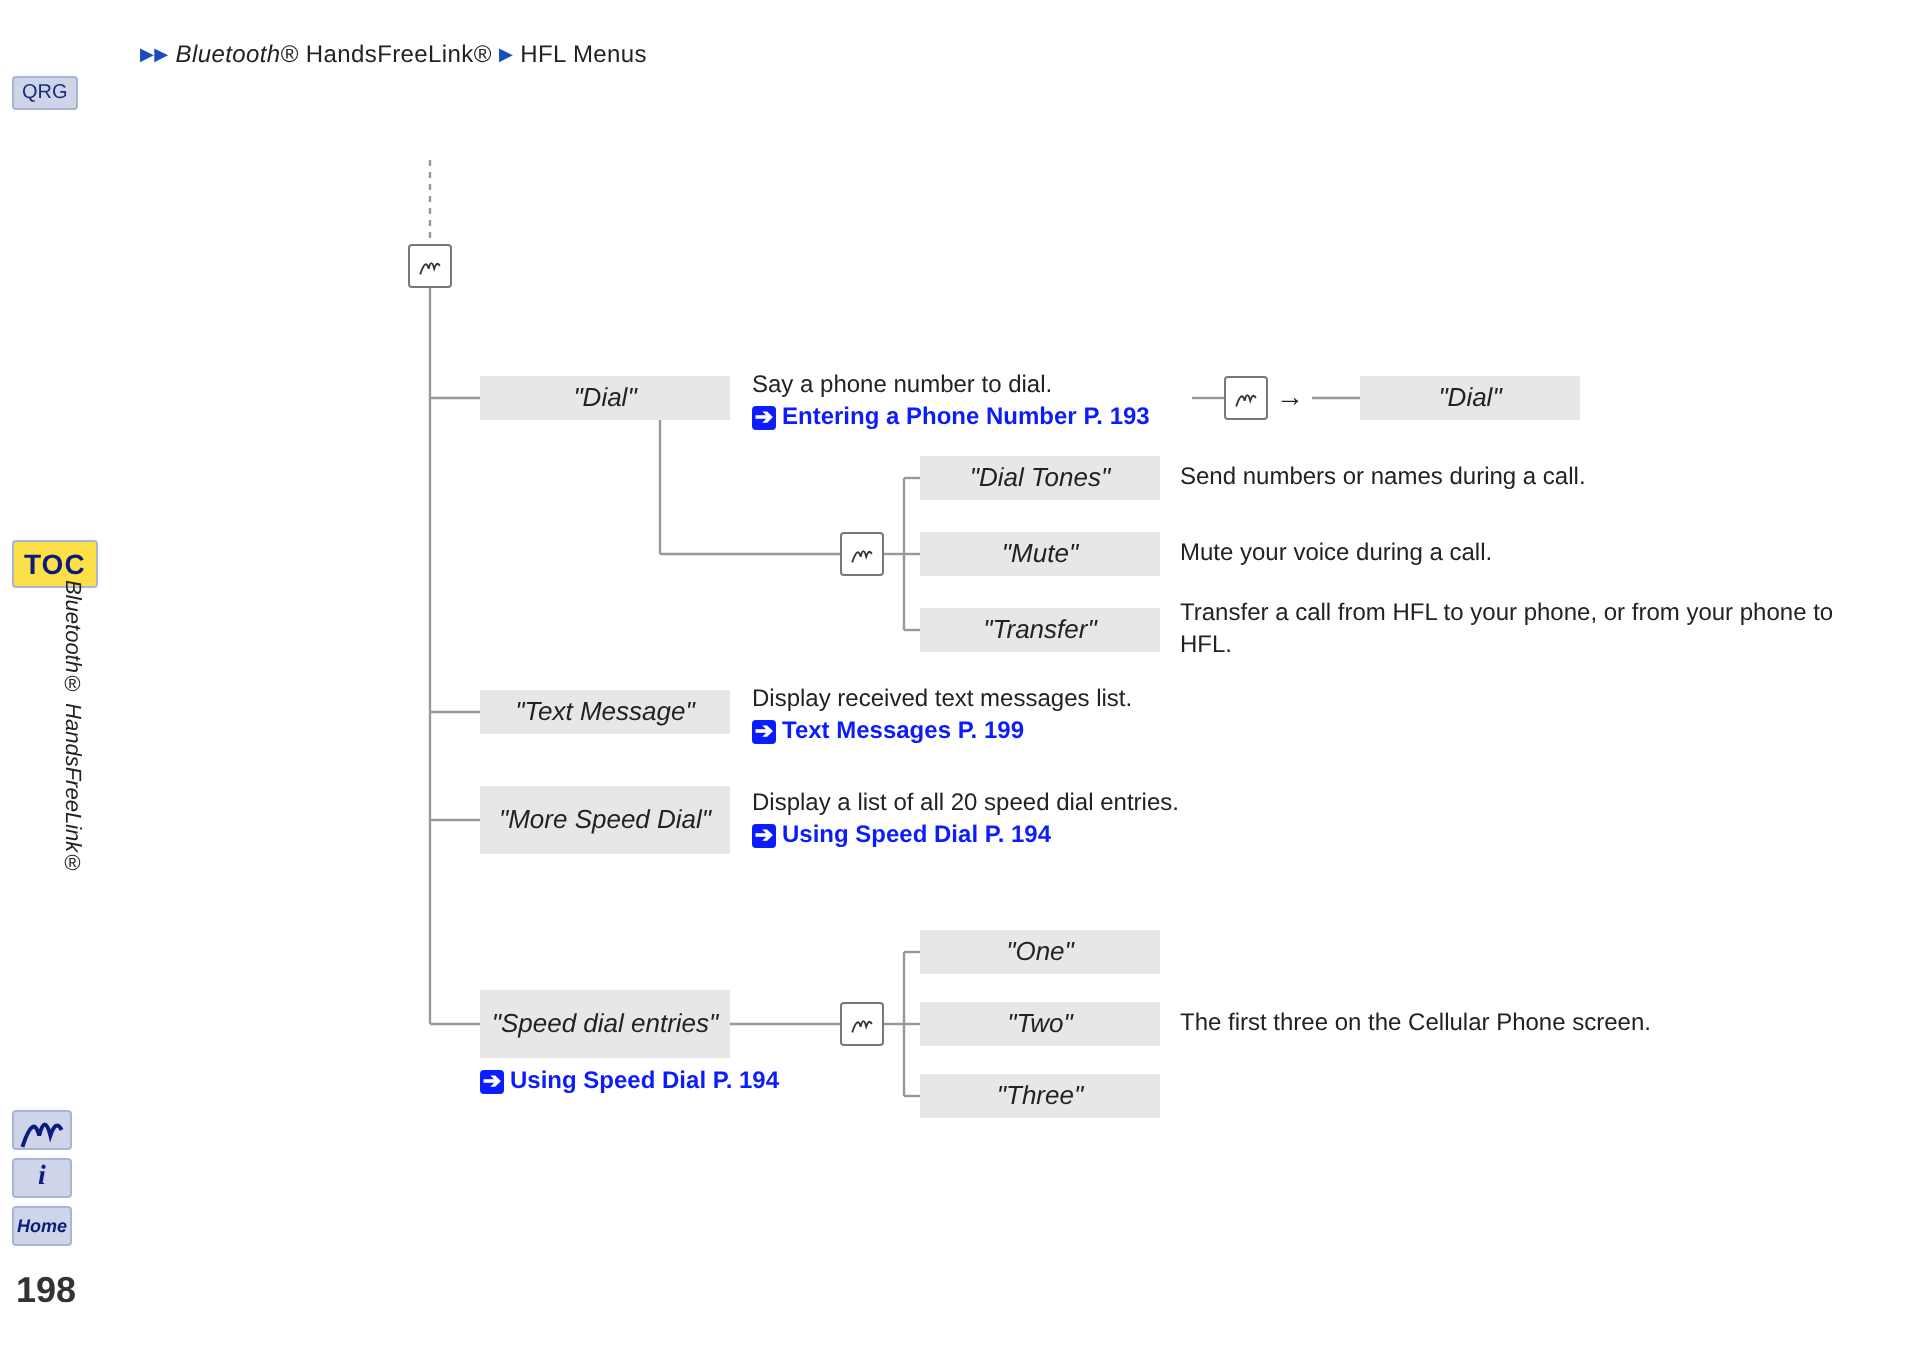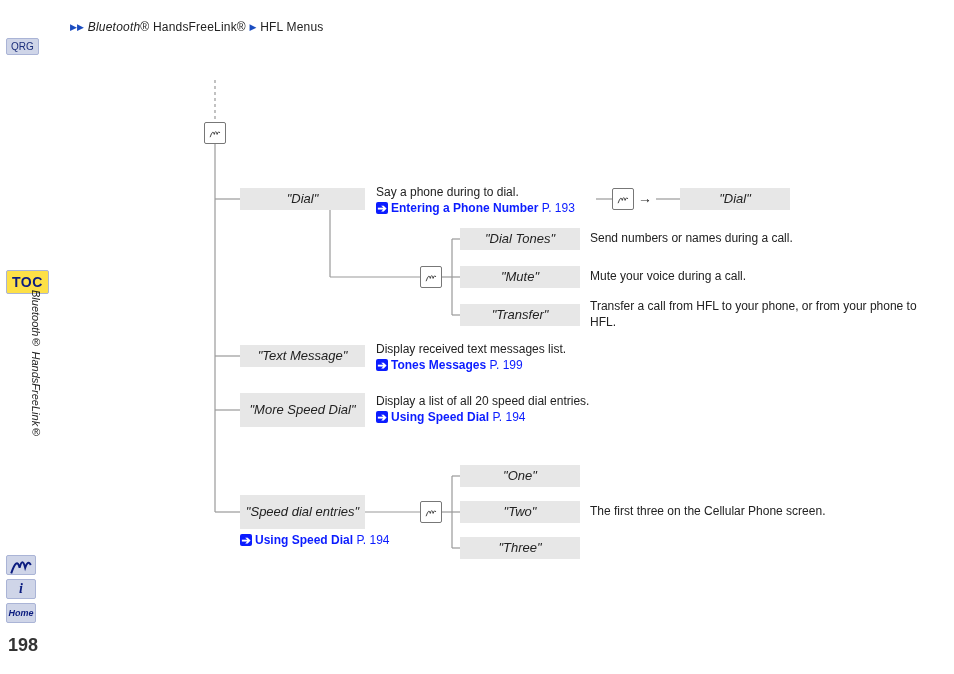--- a/index.html
+++ b/index.html
@@ -125,21 +125,21 @@
     background:#0b1cff;
     color:#fff;
     display:inline-block;
     width:12px; height:12px;
     font-size:11px;
     text-align:center;
     line-height:12px;
     border-radius:2px;
     margin-right:3px;
   }
-  .link .pg { font-weight: normal; }
+  .link .pg { font-weight: bold; }
   .talk {
     position:absolute;
     width:22px;
     height:22px;
     border:1px solid #777;
     border-radius:2px;
     background:#fff;
     display:flex;
     align-items:center;
     justify-content:center;
@@ -185,21 +185,21 @@
     <svg viewBox="0 0 20 20">
         <path d="M3 16 Q7 4 9 12 Q11 4 13 12 Q15 6 17 10" stroke="#333" stroke-width="1.3" fill="none"></path>
       </svg>
   </div>
 
   <div class="box" style="left:180px;top:108px;width:125px;height:22px">"Dial"</div>
   <div class="box" style="left:180px;top:265px;width:125px;height:22px">"Text Message"</div>
   <div class="box" style="left:180px;top:313px;width:125px;height:34px">"More Speed Dial"</div>
   <div class="box" style="left:180px;top:415px;width:125px;height:34px">"Speed dial entries"</div>
 
-  <div class="desc" style="left:316px;top:104px">Say a phone during to dial.</div>
+  <div class="desc" style="left:316px;top:104px">Say a phone number to dial.</div>
   <div class="link" style="left:316px;top:121px">
     <span class="arrow">➔</span><span>Entering a Phone Number</span> <span class="pg">P. 193</span>
   </div>
 
   <div class="talk" style="left:552px;top:108px">
     <svg viewBox="0 0 20 20">
         <path d="M3 16 Q7 4 9 12 Q11 4 13 12 Q15 6 17 10" stroke="#333" stroke-width="1.3" fill="none"></path>
       </svg>
   </div>
   <span style="position:absolute;left:578px;top:110px;font-size:14px">→</span>
@@ -212,21 +212,21 @@
   </div>
   <div class="box" style="left:400px;top:148px;width:120px;height:22px">"Dial Tones"</div>
   <div class="box" style="left:400px;top:186px;width:120px;height:22px">"Mute"</div>
   <div class="box" style="left:400px;top:224px;width:120px;height:22px">"Transfer"</div>
   <div class="desc" style="left:530px;top:150px">Send numbers or names during a call.</div>
   <div class="desc" style="left:530px;top:188px">Mute your voice during a call.</div>
   <div class="desc" style="left:316px;top:261px">Display received text messages list.</div>
 
   <div class="desc" style="left:530px;top:218px;width:330px">Transfer a call from HFL to your phone, or from your phone to HFL.</div>
   <div class="link" style="left:316px;top:278px">
-    <span class="arrow">➔</span><span>Tones Messages</span> <span class="pg">P. 199</span>
+    <span class="arrow">➔</span><span>Text Messages</span> <span class="pg">P. 199</span>
   </div>
 
   <div class="desc" style="left:316px;top:313px">Display a list of all 20 speed dial entries.</div>
   <div class="link" style="left:316px;top:330px">
     <span class="arrow">➔</span><span>Using Speed Dial</span> <span class="pg">P. 194</span>
   </div>
 
   <div class="link" style="left:180px;top:453px">
     <span class="arrow">➔</span><span>Using Speed Dial</span> <span class="pg">P. 194</span>
   </div>

